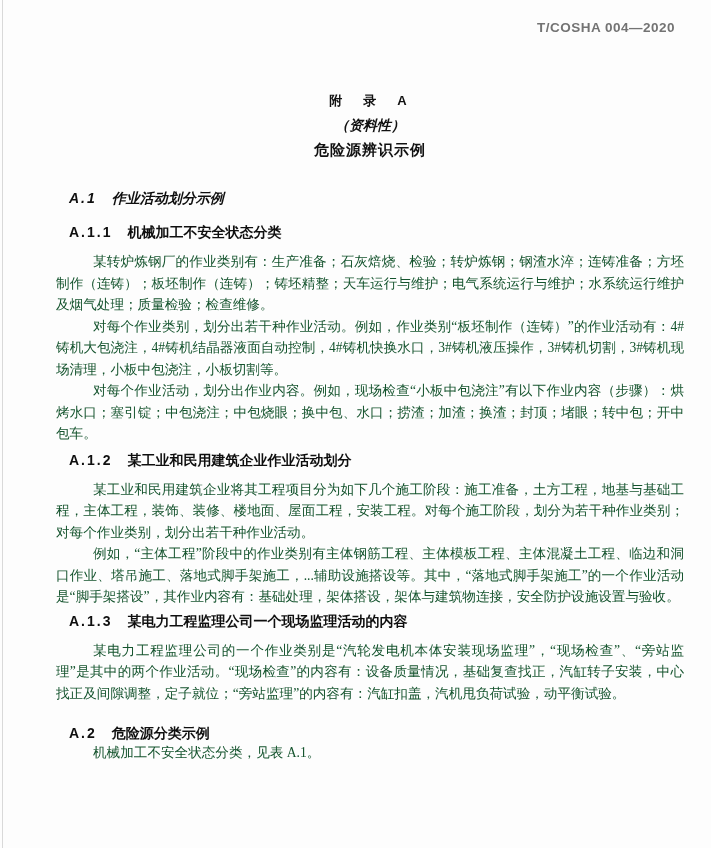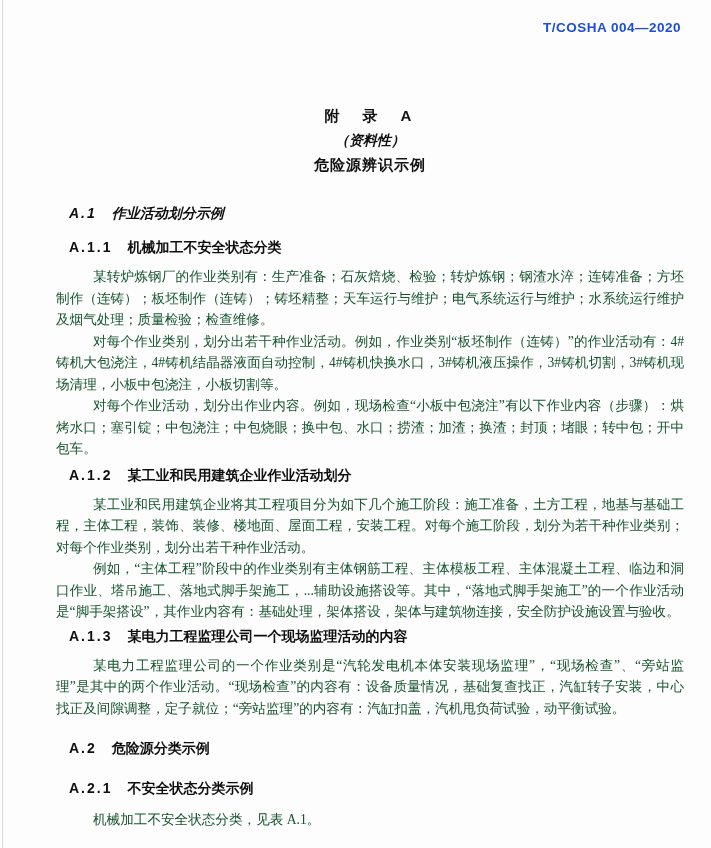--- a/index.html
+++ b/index.html
@@ -9,33 +9,33 @@
     background:#fdfdfd;
     overflow:hidden;
     color:#1c1c1c;
     font-family:"Liberation Serif","DejaVu Serif",serif;
   }
   .scan-edge-left{
     position:absolute;left:2px;top:0;bottom:0;width:1px;
     background:#d9d9d9;
   }
   .doc-number{
-    position:absolute;top:20px;right:30px;
+    position:absolute;top:20px;right:36px;
     font-family:"Liberation Sans","DejaVu Sans",sans-serif;
-    font-size:13.5px;font-weight:bold;letter-spacing:0.5px;color:#1d4ed8;
+    font-size:13.5px;font-weight:bold;letter-spacing:0.5px;color:#737373;
   }
   .content{
     position:absolute;left:56px;top:92px;width:628px;
   }
   .appendix-label,.appendix-type,.appendix-subject{
     text-align:center;
     font-family:"Liberation Sans","DejaVu Sans",sans-serif;
     font-weight:bold;color:#111;line-height:18px;
   }
-  .appendix-label{font-size:15px;letter-spacing:4px;margin-top:15px;}
+  .appendix-label{font-size:13px;letter-spacing:4px;}
   .appendix-type{margin-top:7px;font-size:14px;line-height:17px;font-style:italic;}
   .appendix-subject{margin-top:7px;font-size:15px;letter-spacing:1px;font-family:Liberation Serif, serif;}
   h2,h3{
     font-family:"Liberation Sans","DejaVu Sans",sans-serif;
     font-weight:bold;color:#0f0f0f;
     font-size:14px;line-height:18px;
     padding-left:13px; 
   }
   .num{letter-spacing:2px;margin-right:15px;}
   h2.a1{margin:30px 0 16px;font-style:italic;}
@@ -86,19 +86,16 @@
 
     <h3 class="a13">
       <span class="num">A.1.3</span><span>某电力工程监理公司一个现场监理活动的内容</span>
     </h3>
     <p>某电力工程监理公司的一个作业类别是“汽轮发电机本体安装现场监理”，“现场检查”、“旁站监理”是其中的两个作业活动。“现场检查”的内容有：设备质量情况，基础复查找正，汽缸转子安装，中心找正及间隙调整，定子就位；“旁站监理”的内容有：汽缸扣盖，汽机甩负荷试验，动平衡试验。</p>
 
     <h2 class="a2">
       <span class="num">A.2</span><span>危险源分类示例</span>
     </h2>
 
-    <h3 class="a21">
-      <span class="num">A.2.1</span><span>不安全状态分类示例</span>
-    </h3>
     <p>机械加工不安全状态分类，见表 A.1。</p>
 
   </div>
 </div>
 
 </body></html>

